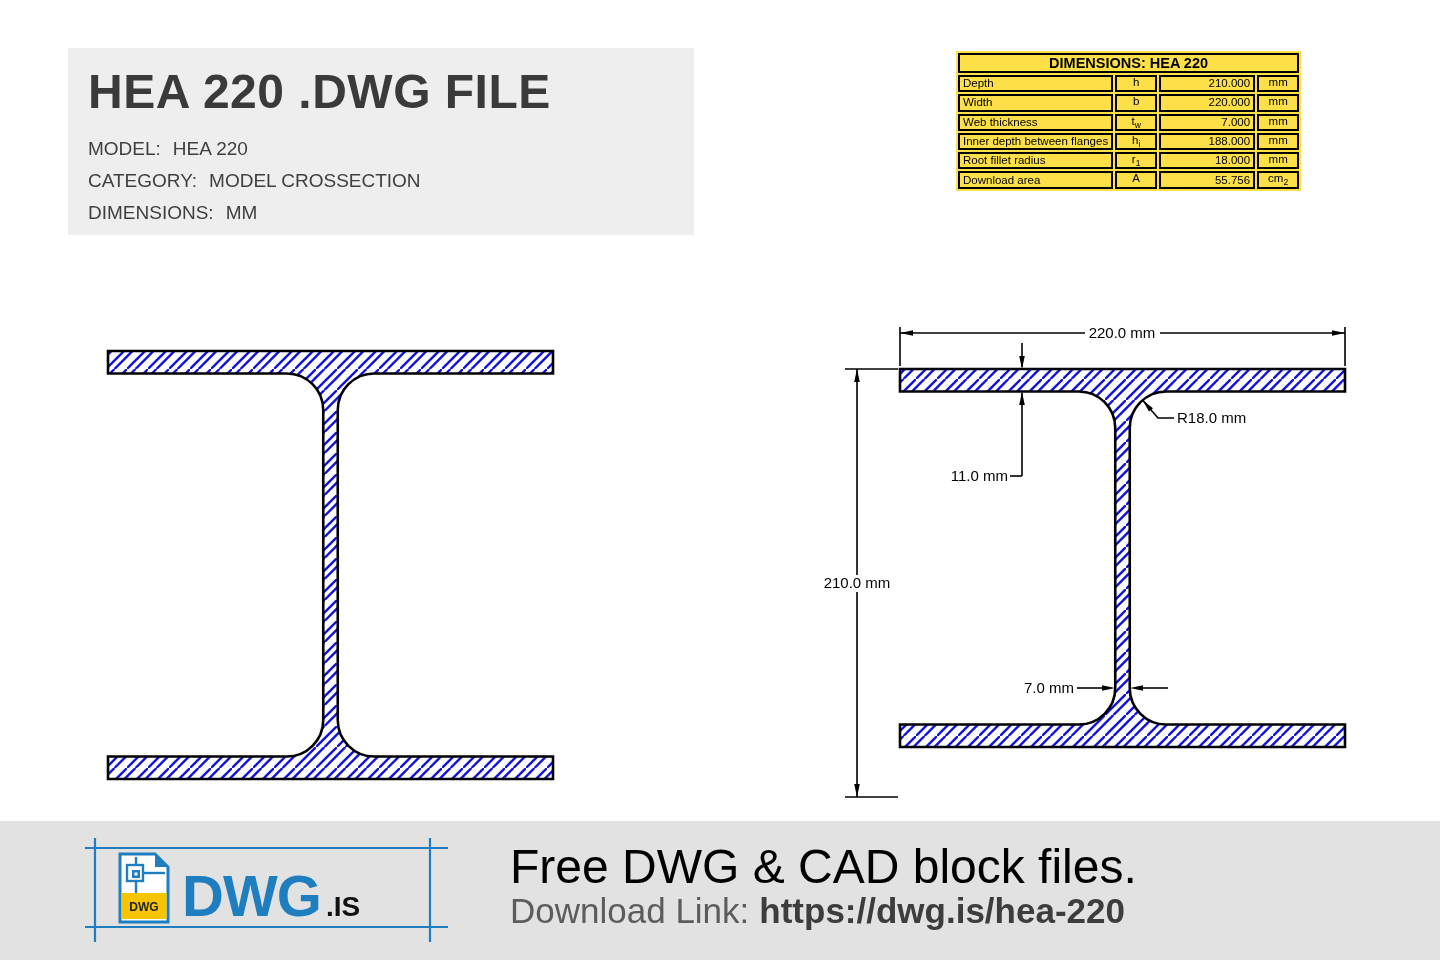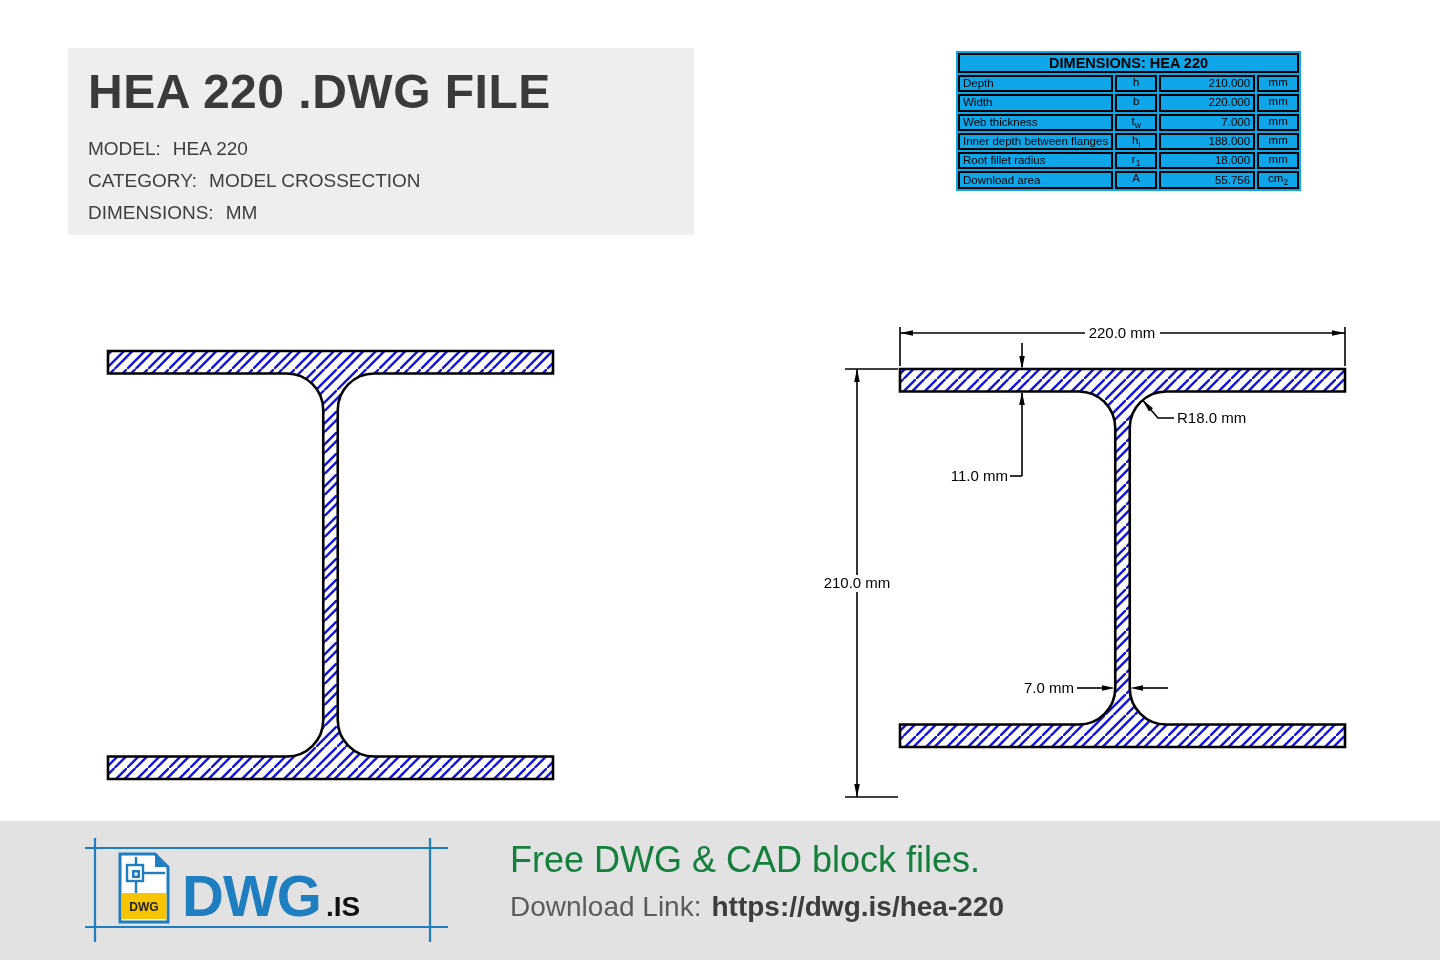--- a/index.html
+++ b/index.html
@@ -29,21 +29,21 @@
     line-height:32px;
   }
   .info-fields .val { margin-left:12px; }
 
   
   .spec-table-wrap { position:absolute; left:956px; top:51px; }
   table.spec {
     border-collapse:separate;
     border-spacing:2px;
     table-layout:fixed;
-    background:#0ea5e9;
+    background:#fde047;
   }
   table.spec td, table.spec th {
     border:2px solid #000;
     font-size:11.5px;
     line-height:11px;
     height:15px;
     padding:0 3px;
     color:#000;
     white-space:nowrap;
     overflow:hidden;
@@ -65,25 +65,25 @@
 
   
   .footer {
     position:absolute; left:0; top:821px;
     width:1440px; height:139px;
     background:#e2e2e2;
   }
   .logo-svg { position:absolute; left:60px; top:5px; }
   .headline {
     position:absolute; left:510px; top:18px;
-    font-size:36px; color:#15803d; white-space:nowrap;
+    font-size:48px; color:#000000; white-space:nowrap;
   }
   .linkline {
     position:absolute; left:510px; top:70px;
-    font-size:28px; color:#5c5c5c; white-space:nowrap;
+    font-size:35px; color:#5c5c5c; white-space:nowrap;
   }
   .linkline .url { font-weight:bold; color:#3d3d3d; margin-left:10px; }
 </style>
 </head>
 <body>
 
 <div class="info-card">
   <h1>HEA 220 .DWG FILE</h1>
   <div class="info-fields">
     <div><span>MODEL:</span><span class="val">HEA 220</span></div>

